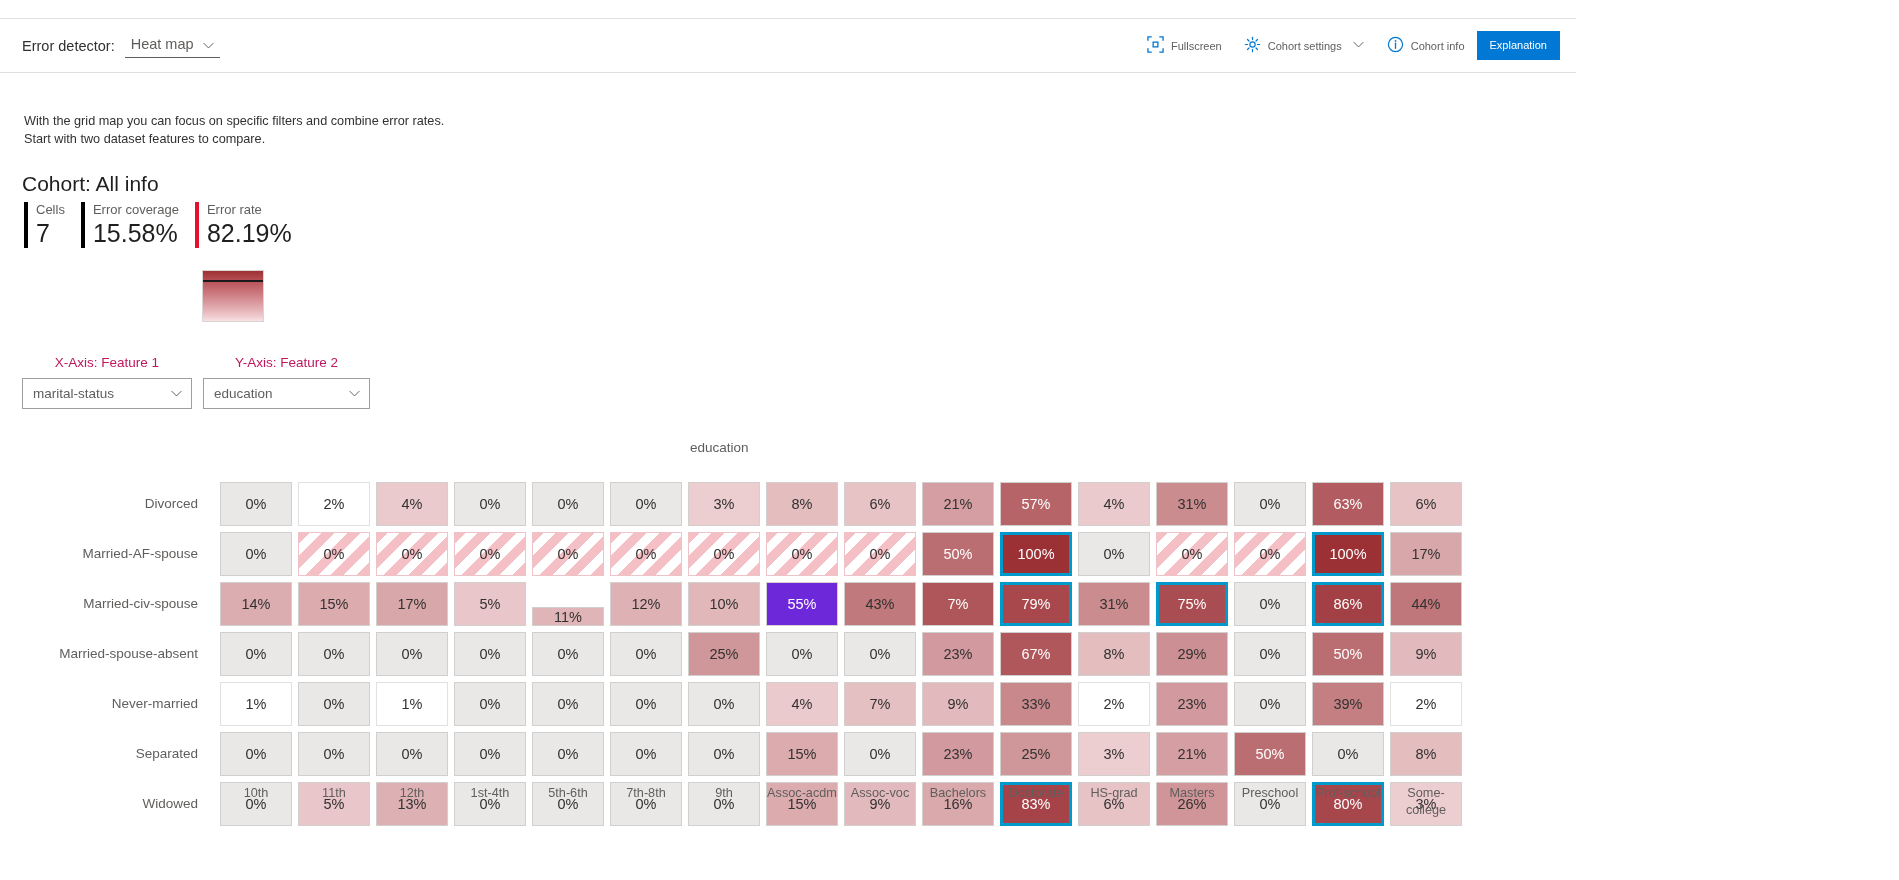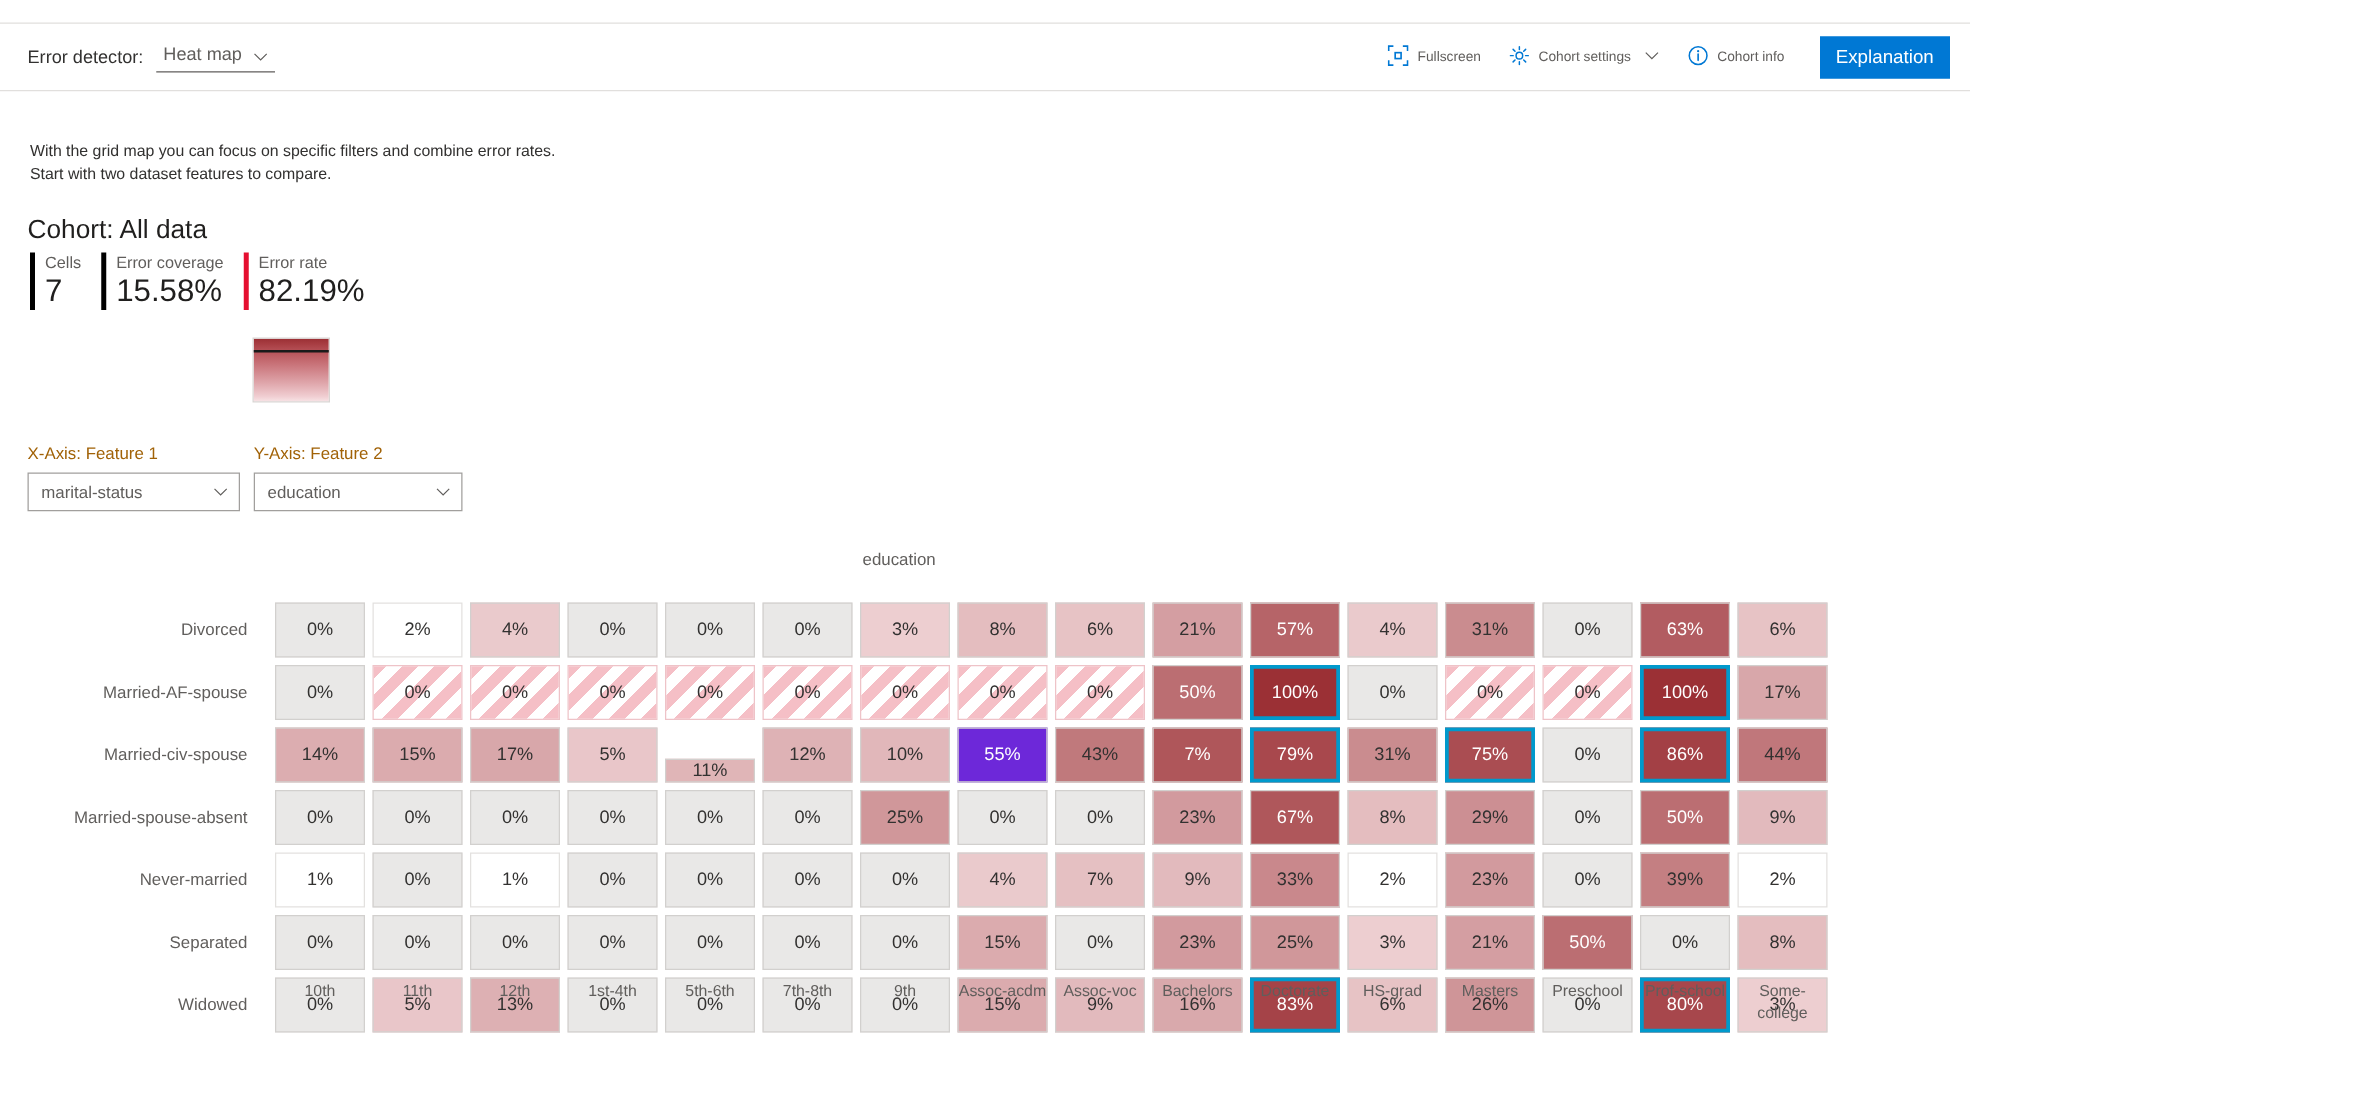--- a/index.html
+++ b/index.html
@@ -46,23 +46,23 @@
   }
   .cmd {
     display: flex; align-items: center; gap: 7px;
     padding: 7px 10px;
     font-size: 11px; color: #605e5c;
     cursor: pointer; white-space: nowrap;
   }
   .cmd .chev-sm { margin-left: 3px; }
   .explanation-btn {
     background: #0078d4; color: #ffffff;
-    font-size: 15px;
+    font-size: 11px;
     padding: 8px 13px;
-    margin-left: 16px;
+    margin-left: 0;
     cursor: pointer;
     border: none;
     font-family: "Liberation Sans", sans-serif;
     line-height: 1.2;
   }
 
   
   .desc {
     position: absolute; left: 24px; top: 112px;
     width: 430px;
@@ -89,21 +89,21 @@
     border: 1px solid #d9d5d3;
   }
   .legend-gradient .mark {
     position: absolute; left: 0; top: 9px;
     width: 100%; height: 2px; background: #1a1a1a;
   }
 
   
   .axis-selectors { position: absolute; left: 22px; top: 355px; display: flex; gap: 11px; }
   .axis-group { display: flex; flex-direction: column; }
-  .axis-label { font-size: 13.5px; color: #a16207; margin-bottom: 8px; }
+  .axis-label { font-size: 13.5px; color: #be185d; margin-bottom: 8px; text-align: center; }
   .axis-combo {
     position: relative;
     width: 170px; height: 31px;
     border: 1px solid #a19f9d; background: #fff;
     display: flex; align-items: center;
     padding: 0 28px 0 10px;
     font-size: 13.5px; color: #605e5c;
     cursor: pointer;
   }
   .axis-combo.wide { width: 167px; }
@@ -218,21 +218,21 @@
         </span>
         <span>Cohort info</span>
       </div>
 
       <button class="explanation-btn">Explanation</button>
     </div>
   </div>
 
   <div class="desc">With the grid map you can focus on specific filters and combine error rates. Start with two dataset features to compare.</div>
 
-  <div class="cohort-title">Cohort: All data</div>
+  <div class="cohort-title">Cohort: All info</div>
   <div class="stats">
       <div class="stat">
         <div class="bar" style="background:#000000"></div>
         <div class="txt">
           <span class="slabel">Cells</span>
           <span class="svalue">7</span>
         </div>
       </div>
       <div class="stat">
         <div class="bar" style="background:#000000"></div>

